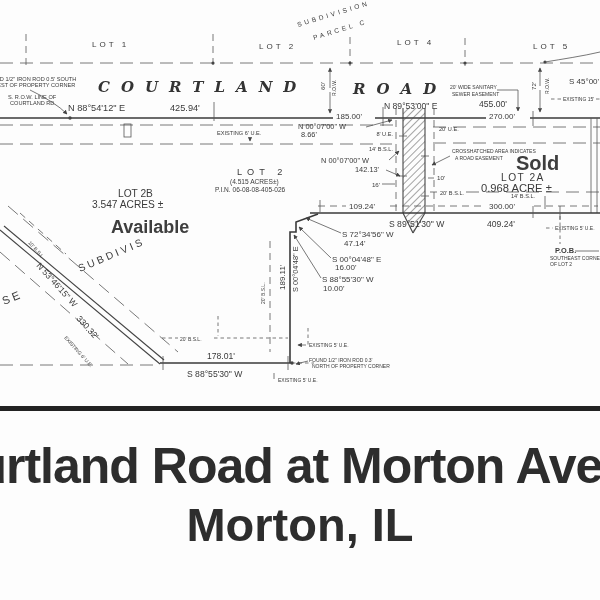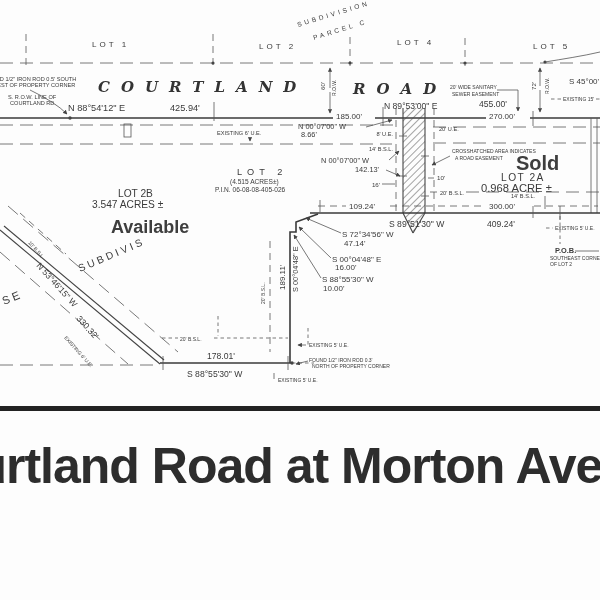--- a/index.html
+++ b/index.html
@@ -238,14 +238,15 @@
     <text class="t85" x="76" y="319" transform="rotate(48 76 319)">330.32'</text>
     <text class="t5" x="64" y="338" transform="rotate(48 64 338)">EXISTING 6' U.E.</text>
     <text class="t5" x="28" y="243" transform="rotate(48 28 243)">10' B.S.L.</text>
     <text class="t11 sp" x="4" y="305" transform="rotate(-22 4 305)">SE</text>
     <text class="t10 sp" x="80" y="272" transform="rotate(-23 80 272)">SUBDIVIS</text>
   </g>
 </svg>
 
 <div class="rule"></div>
 <div class="banner-line" id="b1">Courtland Road at Morton Avenue</div>
+<div class="banner-line" id="b2">Morton, IL</div>
 
 </div>
 
 </body></html>

